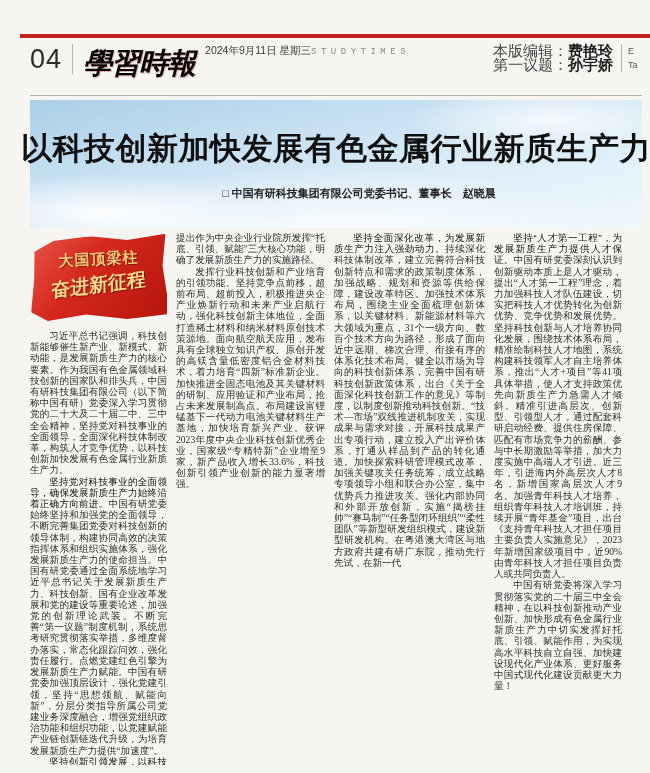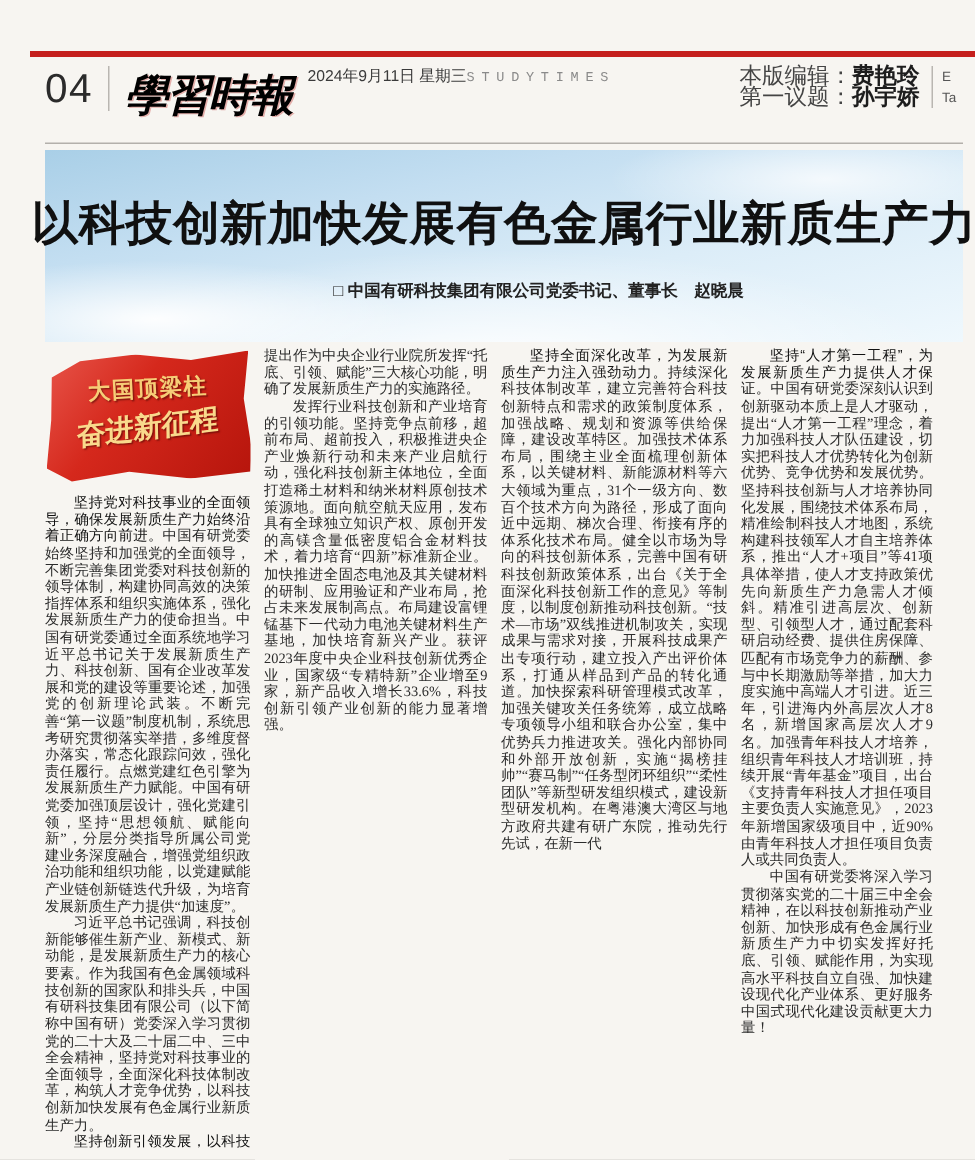--- a/index.html
+++ b/index.html
@@ -86,22 +86,22 @@
   </section>
 
   <section class="body-cols">
     <div class="col c0">
       <div class="flag-wrap">
         <div class="flag"></div>
         <div class="flag-l1">大国顶梁柱</div>
         <div class="flag-l2">奋进新征程</div>
       </div>
       <div class="col-text">
+          <p>习近平总书记强调，科技创新能够催生新产业、新模式、新动能，是发展新质生产力的核心要素。作为我国有色金属领域科技创新的国家队和排头兵，中国有研科技集团有限公司（以下简称中国有研）党委深入学习贯彻党的二十大及二十届二中、三中全会精神，坚持党对科技事业的全面领导，全面深化科技体制改革，构筑人才竞争优势，以科技创新加快发展有色金属行业新质生产力。</p>
           <p><b class="lead">坚持党对科技事业的全面领导，确保发展新质生产力始终沿着正确方向前进。</b>中国有研党委始终坚持和加强党的全面领导，不断完善集团党委对科技创新的领导体制，构建协同高效的决策指挥体系和组织实施体系，强化发展新质生产力的使命担当。中国有研党委通过全面系统地学习近平总书记关于发展新质生产力、科技创新、国有企业改革发展和党的建设等重要论述，加强党的创新理论武装。不断完善“第一议题”制度机制，系统思考研究贯彻落实举措，多维度督办落实，常态化跟踪问效，强化责任履行。点燃党建红色引擎为发展新质生产力赋能。中国有研党委加强顶层设计，强化党建引领，坚持“思想领航、赋能向新”，分层分类指导所属公司党建业务深度融合，增强党组织政治功能和组织功能，以党建赋能产业链创新链迭代升级，为培育发展新质生产力提供“加速度”。</p>
-          <p>习近平总书记强调，科技创新能够催生新产业、新模式、新动能，是发展新质生产力的核心要素。作为我国有色金属领域科技创新的国家队和排头兵，中国有研科技集团有限公司（以下简称中国有研）党委深入学习贯彻党的二十大及二十届二中、三中全会精神，坚持党对科技事业的全面领导，全面深化科技体制改革，构筑人才竞争优势，以科技创新加快发展有色金属行业新质生产力。</p>
           <p><b class="lead">坚持创新引领发展，以科技创新加快发展新质生产力。</b>中国有研党委聚焦党中央大力发展新质生产力的重大决策部署，结合使命和定位，总结</p>
         </div>
     </div>
     <div class="col c1">
         <div class="col-text">
           <p class="no-indent">提出作为中央企业行业院所发挥“托底、引领、赋能”三大核心功能，明确了发展新质生产力的实施路径。</p>
           <p>发挥行业科技创新和产业培育的引领功能。坚持竞争点前移，超前布局、超前投入，积极推进央企产业焕新行动和未来产业启航行动，强化科技创新主体地位，全面打造稀土材料和纳米材料原创技术策源地。面向航空航天应用，发布具有全球独立知识产权、原创开发的高镁含量低密度铝合金材料技术，着力培育“四新”标准新企业。加快推进全固态电池及其关键材料的研制、应用验证和产业布局，抢占未来发展制高点。布局建设富锂锰基下一代动力电池关键材料生产基地，加快培育新兴产业。获评2023年度中央企业科技创新优秀企业，国家级“专精特新”企业增至9家，新产品收入增长33.6%，科技创新引领产业创新的能力显著增强。</p>
         </div>
       </div>
     <div class="col c2">

